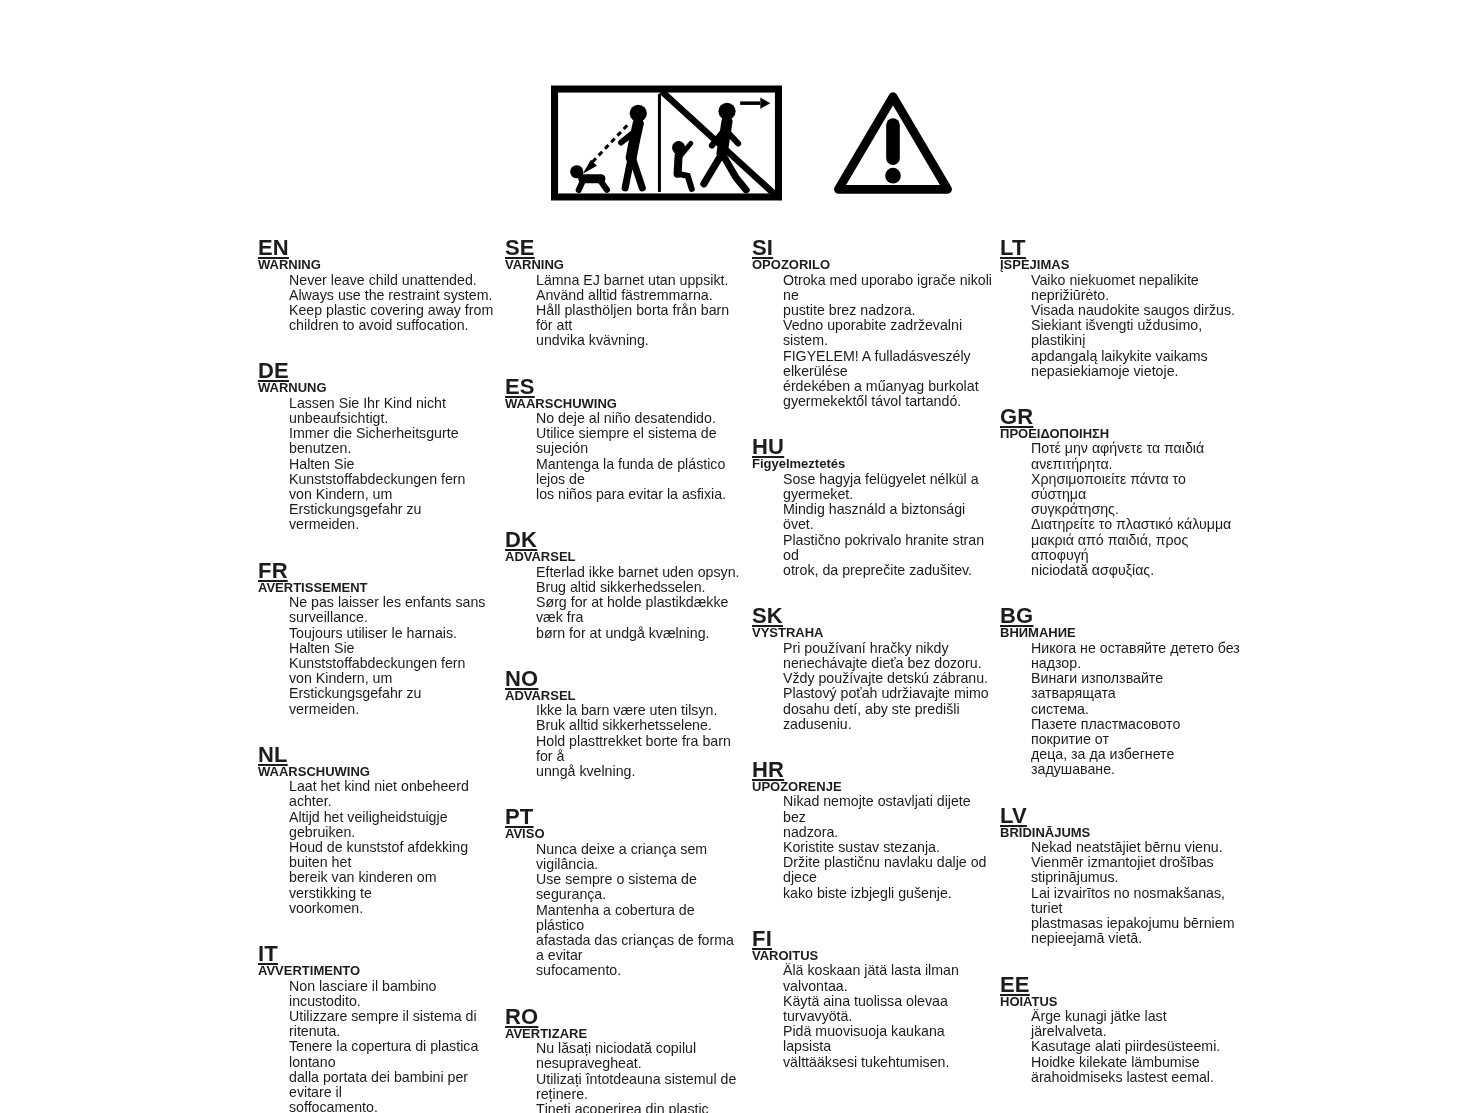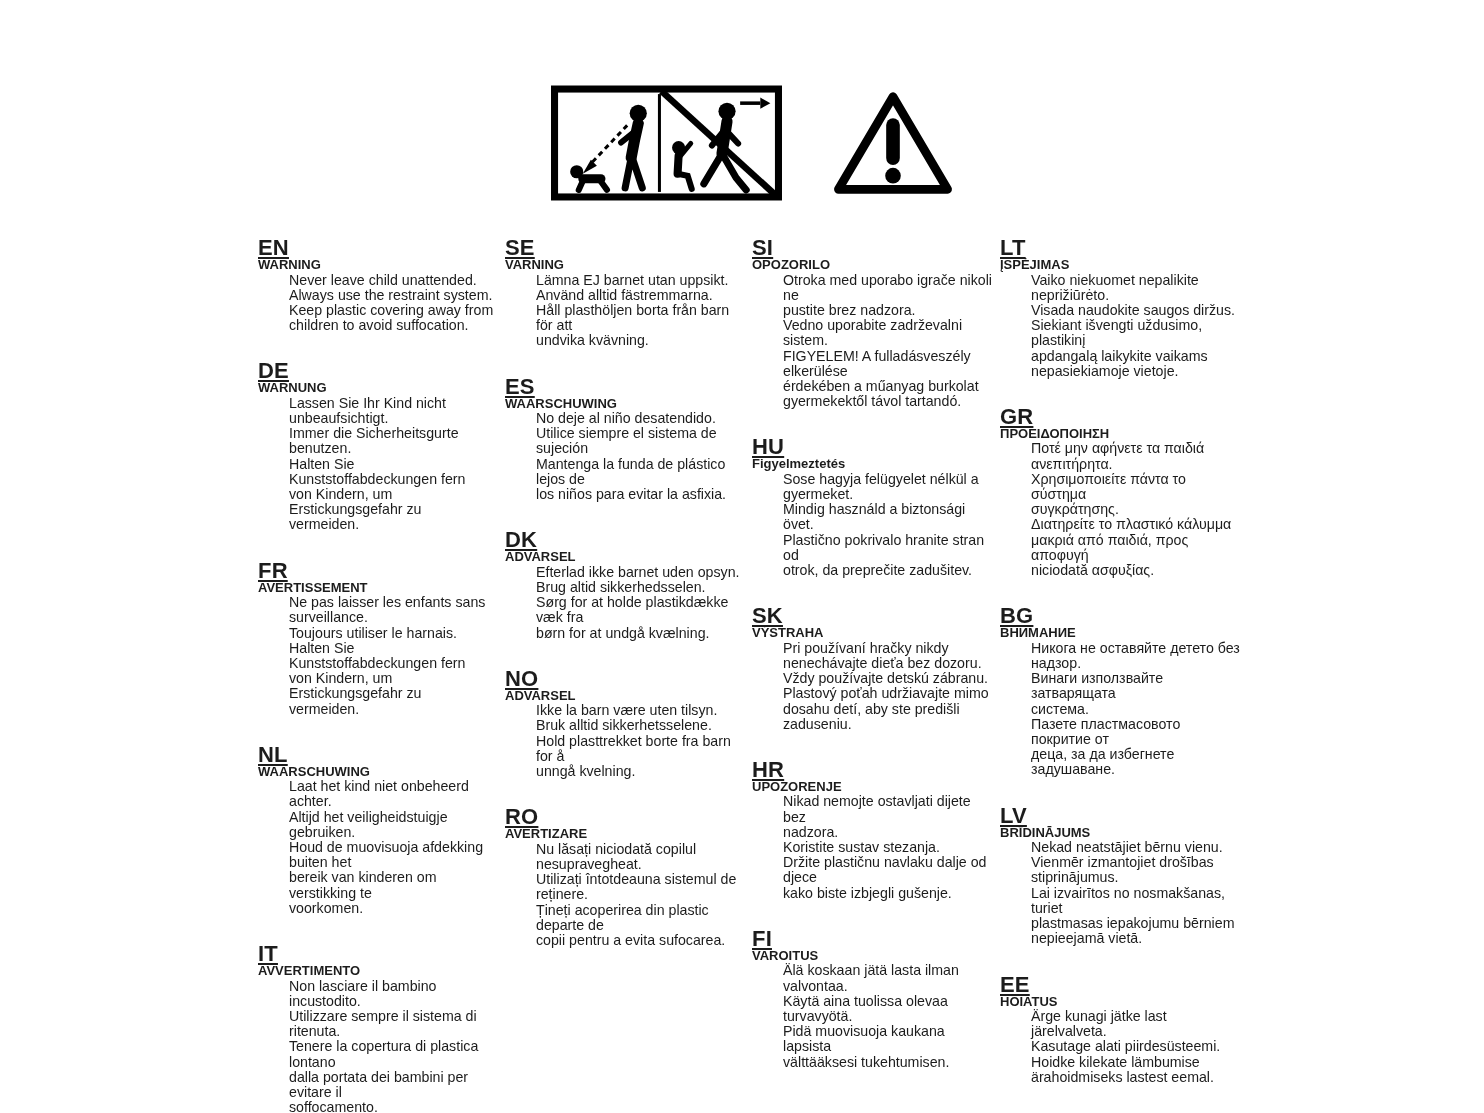--- a/index.html
+++ b/index.html
@@ -126,21 +126,21 @@
 Toujours utiliser le harnais.
 Halten Sie Kunststoffabdeckungen fern
 von Kindern, um Erstickungsgefahr zu
 vermeiden.</div>
       </div>
       <div class="section">
         <div class="lang-code">NL</div>
         <div class="warn-title">WAARSCHUWING</div>
         <div class="warn-body">Laat het kind niet onbeheerd achter.
 Altijd het veiligheidstuigje gebruiken.
-Houd de muovisuoja afdekking buiten het
+Houd de kunststof afdekking buiten het
 bereik van kinderen om verstikking te
 voorkomen.</div>
       </div>
       <div class="section">
         <div class="lang-code">IT</div>
         <div class="warn-title">AVVERTIMENTO</div>
         <div class="warn-body">Non lasciare il bambino incustodito.
 Utilizzare sempre il sistema di ritenuta.
 Tenere la copertura di plastica lontano
 dalla portata dei bambini per evitare il
@@ -181,20 +181,29 @@
 Sørg for at holde plastikdække væk fra
 børn for at undgå kvælning.</div>
       </div>
       <div class="section">
         <div class="lang-code">NO</div>
         <div class="warn-title">ADVARSEL</div>
         <div class="warn-body">Ikke la barn være uten tilsyn.
 Bruk alltid sikkerhetsselene.
 Hold plasttrekket borte fra barn for å
 unngå kvelning.</div>
+      </div>
+      <div class="section">
+        <div class="lang-code">PT</div>
+        <div class="warn-title">AVISO</div>
+        <div class="warn-body">Nunca deixe a criança sem vigilância.
+Use sempre o sistema de segurança.
+Mantenha a cobertura de plástico
+afastada das crianças de forma a evitar
+sufocamento.</div>
       </div>
       <div class="section">
         <div class="lang-code">RO</div>
         <div class="warn-title">AVERTIZARE</div>
         <div class="warn-body">Nu lăsați niciodată copilul
 nesupravegheat.
 Utilizați întotdeauna sistemul de
 reținere.
 Țineți acoperirea din plastic departe de
 copii pentru a evita sufocarea.</div>

